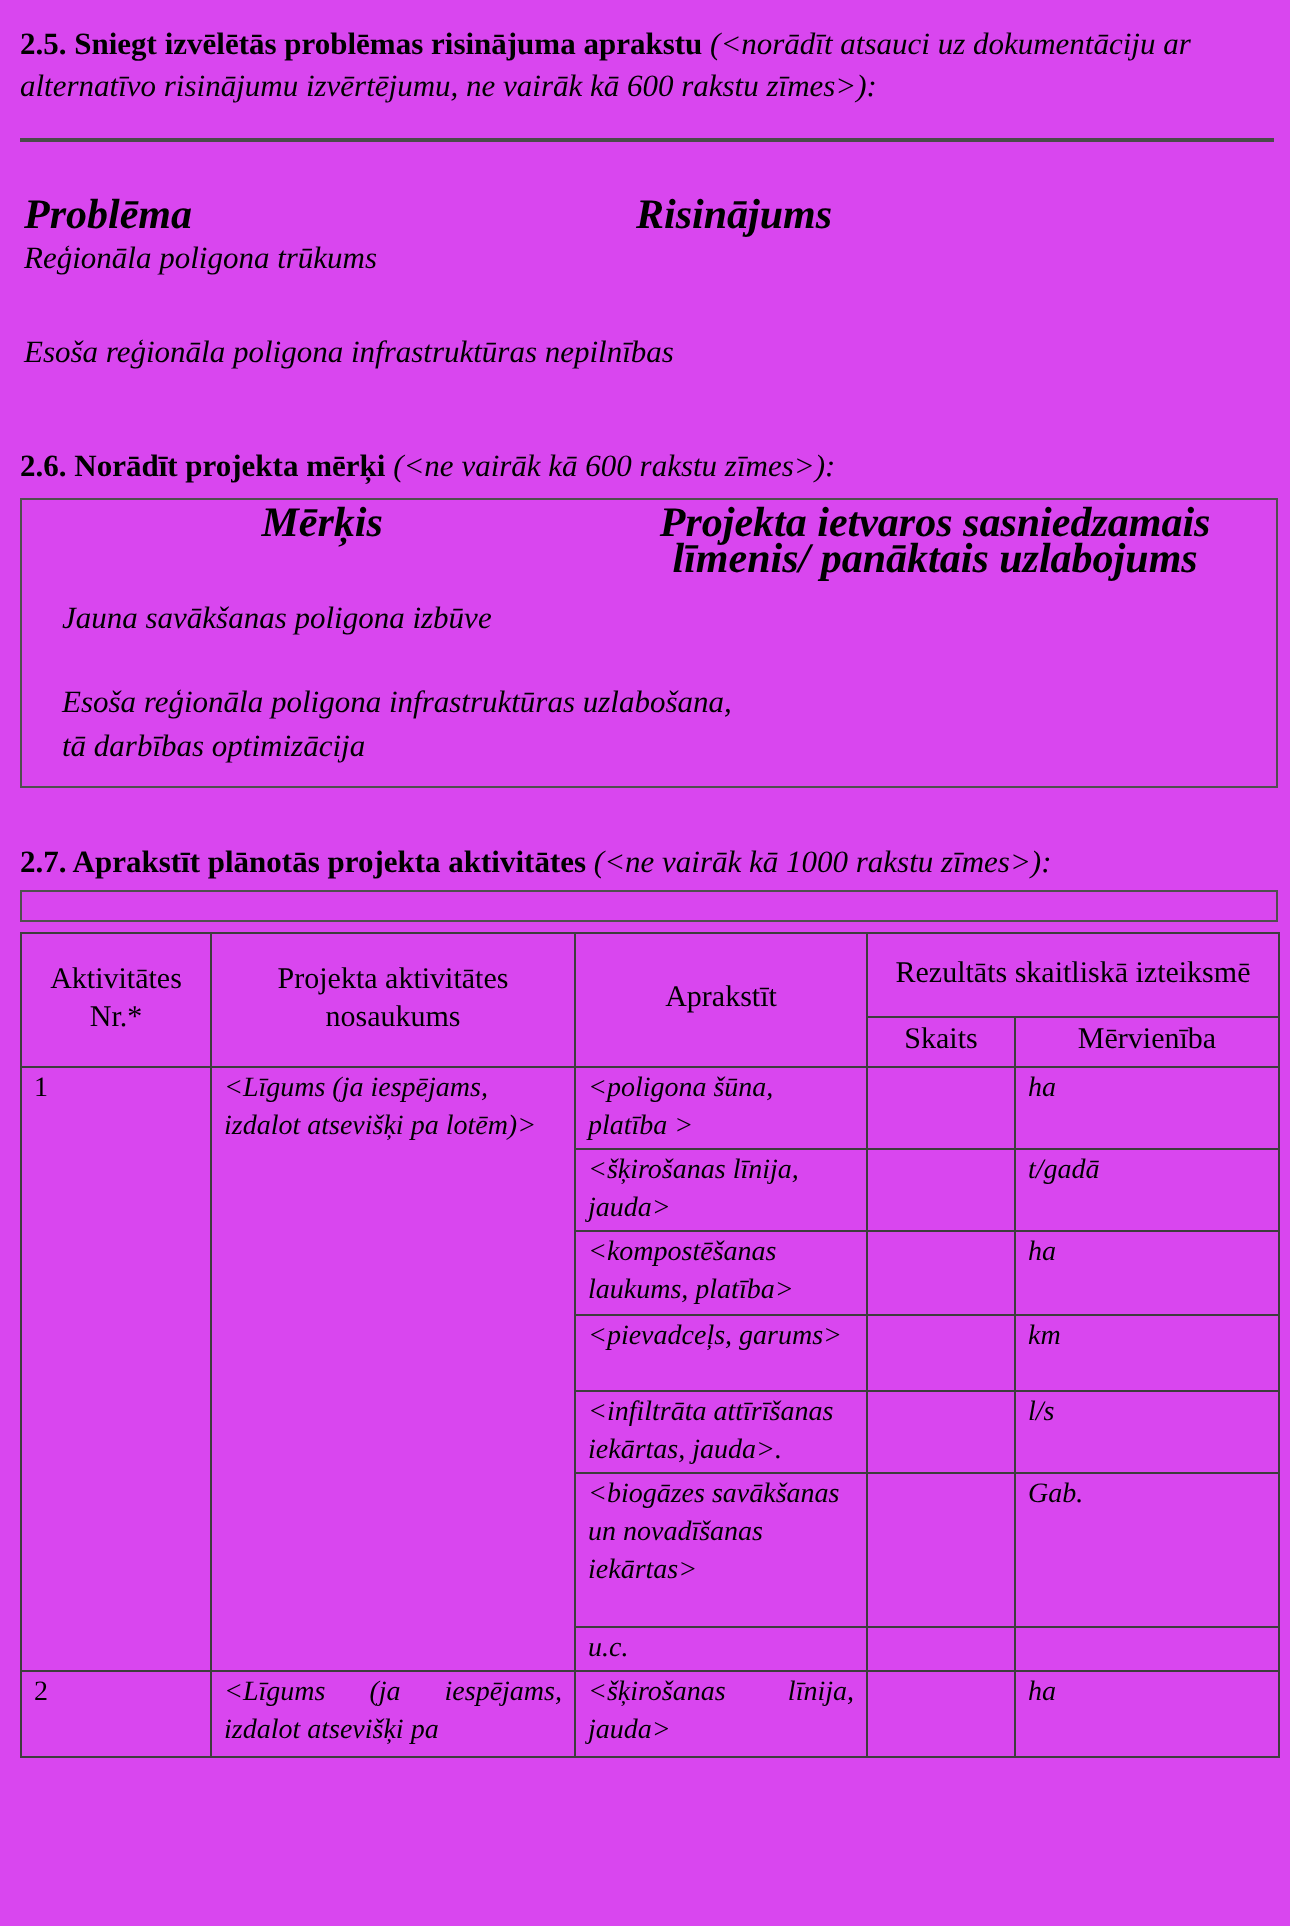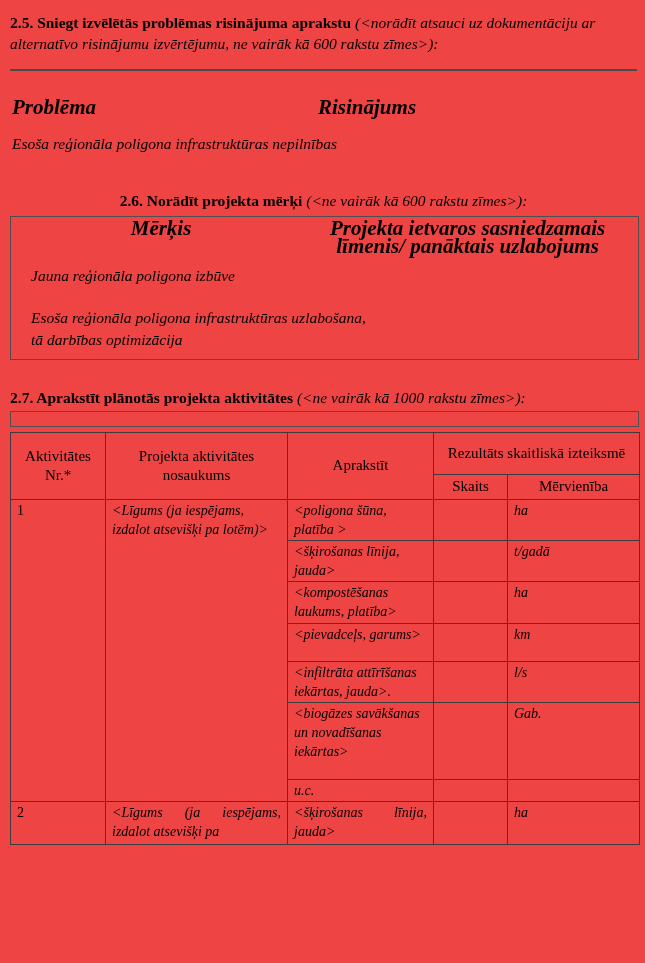--- a/index.html
+++ b/index.html
@@ -1,36 +1,36 @@
 <!DOCTYPE html>
 <html><head>
 <meta charset="utf-8">
 <style>
   html,body{margin:0;padding:0;background:#fff;}
   .page{
     position:relative;
     width:645px;height:963px;
-    background:#ef4444;
+    background:#d946ef;
     color:#000;
     font-family:"Liberation Serif","DejaVu Serif",serif;
     overflow:hidden;
     box-sizing:border-box;
     padding:12px 8px 0 10px;
   }
   .heading{margin:0;font-size:15.5px;line-height:21px;}
   .heading b{font-weight:bold;}
   .heading i{font-weight:normal;font-style:italic;}
   .rule{border:none;border-top:2px solid #4a4a4a;margin:15px 0 0 0;}
   .ps-row{display:flex;margin-top:26px;}
   .ps-left{width:306px;padding-left:2px;}
   .bi{font-weight:bold;font-style:italic;font-size:21px;line-height:20px;}
   .ital{font-style:italic;font-size:15.5px;line-height:21px;margin:0;}
   .prob1{margin-top:2px;padding-left:2px;}
-  .prob2{margin-top:16px;padding-left:2px;max-width:368px;}
-  .sec26-head{margin-top:36px;text-align:center;}
+  .prob2{margin-top:26px;padding-left:2px;max-width:368px;}
+  .sec26-head{margin-top:36px;}
   .box{border:1.5px solid #4f4f4f;box-sizing:border-box;width:629px;}
   .box26{margin-top:5px;padding:2px 8px 8px 6px;}
   .box-intro{font-size:15.5px;line-height:21px;margin:0;}
   .goal-cols{display:flex;margin-top:1px;}
   .goal-col-left{width:47%;text-align:center;}
   .goal-col-right{width:53%;text-align:center;}
   .goal-col-right .bi{display:inline-block;max-width:280px;line-height:17.5px;}
   .goal-col-left .bi{line-height:17.5px;}
   .goal1{margin-top:8px;padding-left:14px;}
   .goal2{margin-top:21px;padding-left:14px;max-width:345px;line-height:22px;}
@@ -75,30 +75,31 @@
 <div class="page">
 
   <p class="heading"><b>2.5. Sniegt izvēlētās problēmas risinājuma aprakstu</b> <i>(&lt;norādīt atsauci uz dokumentāciju ar alternatīvo risinājumu izvērtējumu,  ne vairāk kā 600 rakstu zīmes&gt;):</i></p>
 
   <hr class="rule">
 
   <div class="ps-row">
     <div class="ps-left bi">Problēma</div>
     <div class="bi">Risinājums</div>
   </div>
+  <p class="ital prob1">Reģionāla poligona trūkums</p>
   <p class="ital prob2">Esoša reģionāla poligona infrastruktūras nepilnības</p>
 
   <p class="heading sec26-head"><b>2.6. Norādīt projekta mērķi</b> <i>(&lt;ne vairāk kā 600 rakstu zīmes&gt;):</i></p>
 
   <div class="box box26">
     <div class="goal-cols">
       <div class="goal-col-left"><span class="bi">Mērķis</span></div>
       <div class="goal-col-right"><span class="bi">Projekta ietvaros sasniedzamais līmenis/ panāktais uzlabojums</span></div>
     </div>
-    <p class="ital goal1">Jauna reģionāla poligona izbūve</p>
+    <p class="ital goal1">Jauna savākšanas poligona izbūve</p>
     <p class="ital goal2">Esoša reģionāla poligona infrastruktūras uzlabošana, tā darbības optimizācija</p>
   </div>
 
   <p class="heading sec27-head"><b>2.7. Aprakstīt plānotās projekta aktivitātes</b> <i>(&lt;ne vairāk kā 1000 rakstu  zīmes&gt;):</i></p>
 
   <div class="box box27"></div>
 
 
   <table class="results">
     <colgroup>

